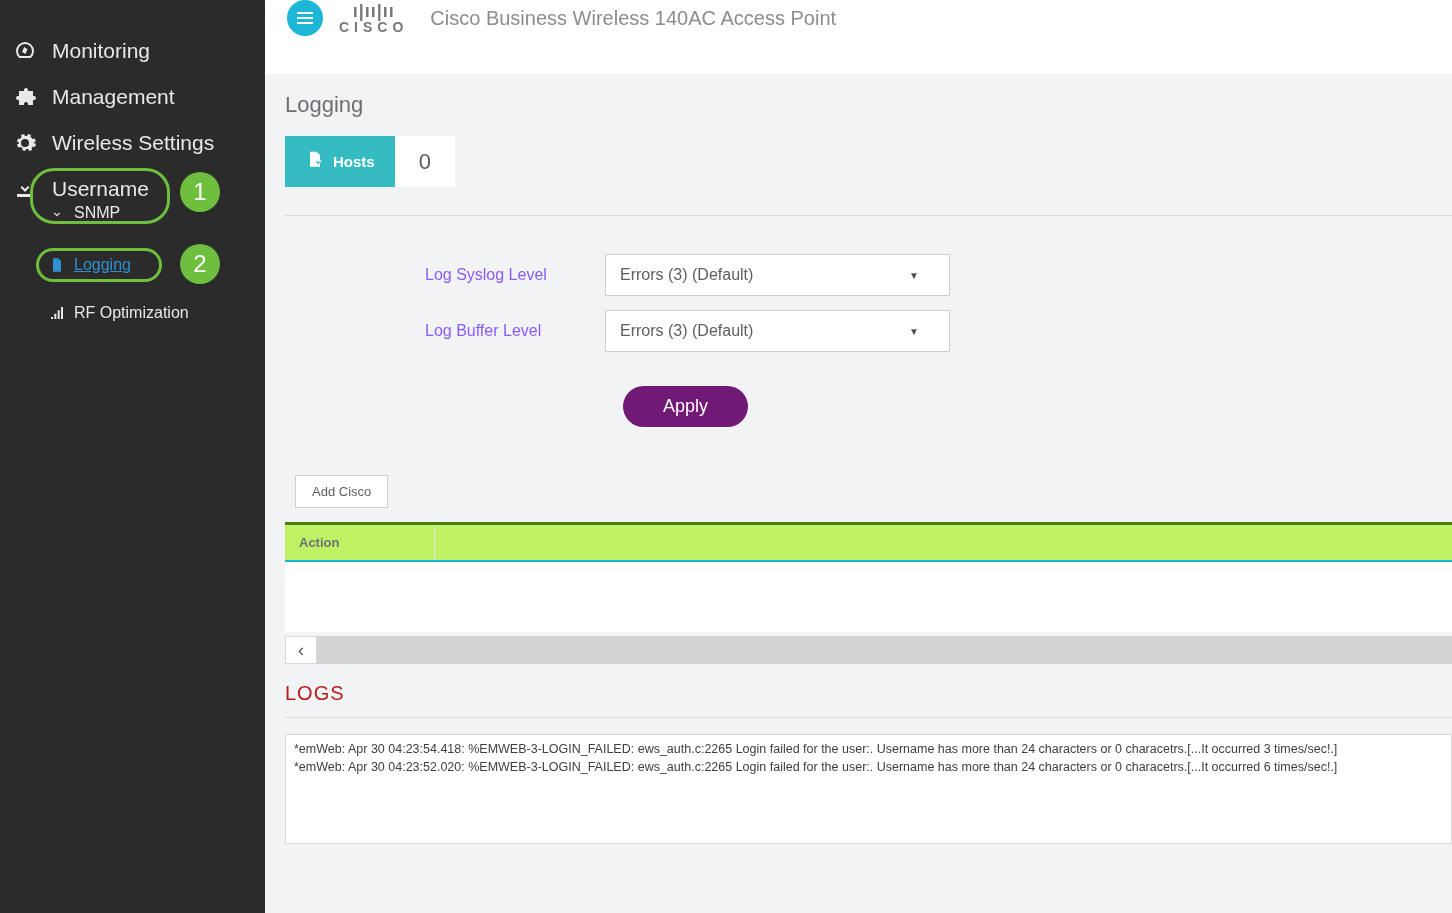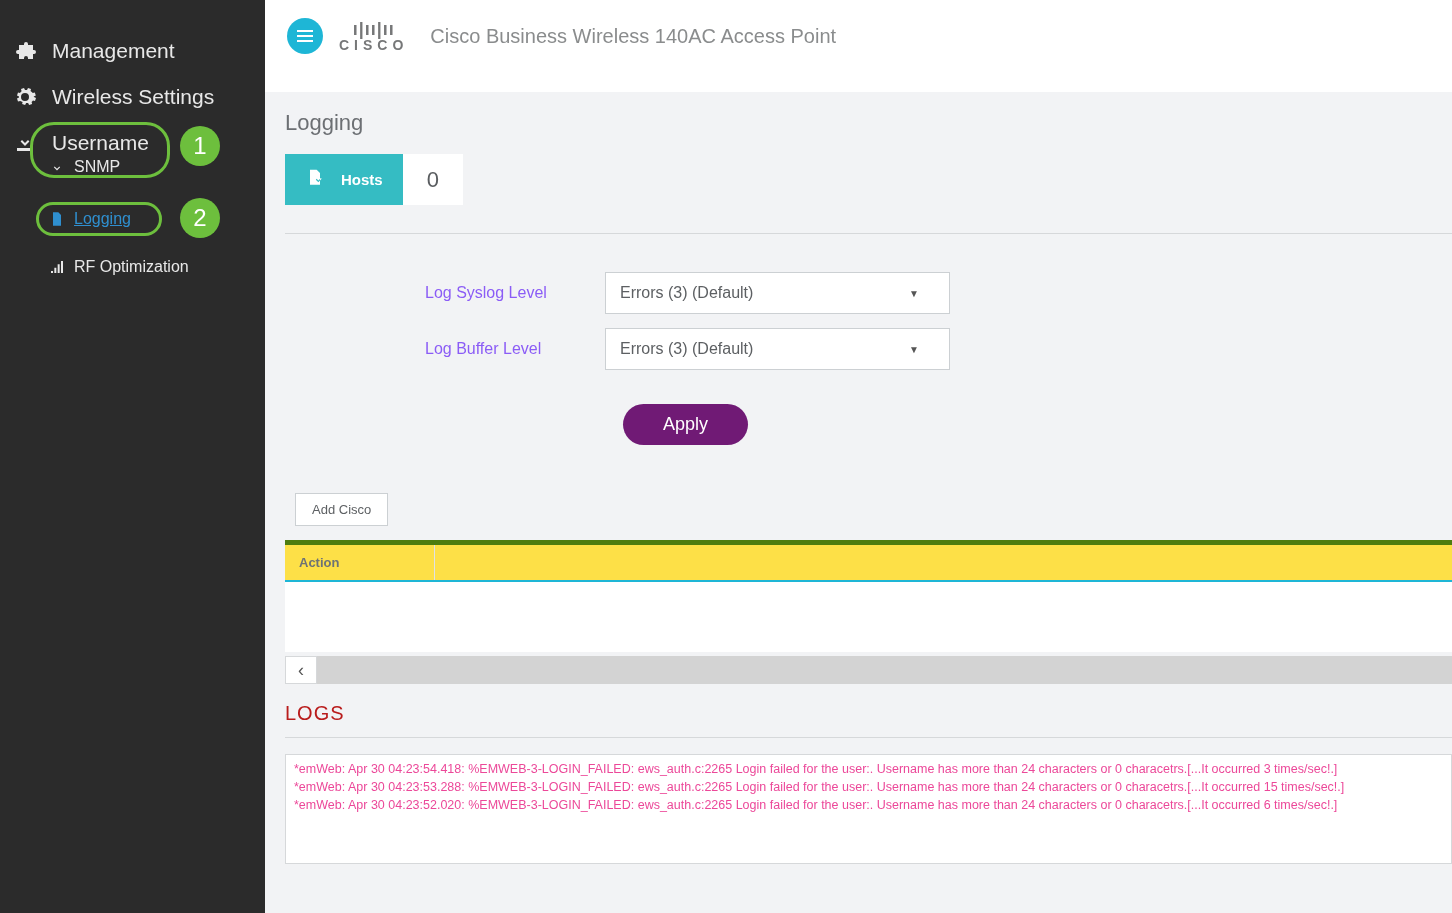--- a/index.html
+++ b/index.html
@@ -75,21 +75,21 @@
     display:flex;
     flex-direction: column;
     height:100%;
   }
 
   .topbar {
     background:#fff;
     display:flex;
     align-items:center;
     gap:16px;
-    padding: 18px 22px 38px 22px;
+    padding: 0 22px 38px 22px;
   }
   .hamburger-btn {
     width:36px; height:36px;
     background:#1eb6d6;
     border-radius:50%;
     display:flex; align-items:center; justify-content:center;
     cursor:pointer;
   }
   .hamburger-btn .bars { width:16px; height:12px; display:flex; flex-direction:column; justify-content:space-between; }
   .hamburger-btn .bars span { display:block; height:2px; background:#fff; }
@@ -110,21 +110,21 @@
     font-size:22px;
     color:#6c6f73;
     font-weight:400;
     margin-bottom:18px;
   }
 
   .hosts-bar { display:flex; align-items:stretch; }
   .hosts-chip {
     background:#35bcc3;
     color:#fff;
-    display:flex; align-items:center; gap:16px;
+    display:flex; align-items:center; gap:8px;
     padding: 14px 20px;
     font-size:15px; font-weight:700;
   }
   .hosts-chip svg { fill:#fff; width:20px; height:20px; }
   .hosts-count {
     background:#fff;
     color:#5a5d60;
     font-size:22px;
     padding: 10px 24px;
     display:flex; align-items:center;
@@ -165,23 +165,23 @@
     background:#fff;
     border:1px solid #ccd0d3;
     color:#5d6063;
     padding:8px 16px;
     font-size:13px;
     cursor:pointer;
   }
   .server-table { margin-top:14px; }
   .server-table-header {
     display:flex;
-    border-top:5px solid #4d7c0f;
+    border-top:3px solid #4d7c0f;
     border-bottom:2px solid #1eb6d6;
-    background:#fde047;
+    background:#bef264;
   }
   .server-table-header .col {
     padding:10px 14px;
     font-size:13px;
     color:#6d7275;
     font-weight:700;
   }
   .col-action { width:150px; border-right:1px solid #e0e2e4; }
   .col-ip { flex:1; }
   .server-table-body { background:#fff; height:70px; }
@@ -194,33 +194,41 @@
   }
   .scroll-track { flex:1; background:#d3d3d3; height:28px; }
 
   .logs-title { margin-top:18px; font-size:20px; color:#b91c1c; letter-spacing:1px; }
   .logs-divider { height:1px; background:#d6d8da; margin:12px 0 16px 0; }
   .logs-box {
     background:#fff;
     border:1px solid #d6d8da;
     padding:6px 8px;
     font-size:12.5px;
-    color:#ec4899;
+    color:#404040;
     line-height:1.35;
     height:110px;
     overflow:hidden;
   }
   .logs-box div { margin-bottom:1px; }
 
 </style>
 </head>
 <body>
 
 <div class="sidebar">
 
+  <div class="nav-item">
+    <span class="icon">
+      <svg viewBox="0 0 24 24" width="24" height="24">
+          <path d="M12 3a9 9 0 00-9 9 9 9 0 003 6.7V19h12v-.3A9 9 0 0021 12a9 9 0 00-9-9zm0 2a7 7 0 017 7c0 1.9-.8 3.6-2 4.9H7a7 7 0 01-2-4.9 7 7 0 017-7zm-.9 3l-2 5 3.4 2 2-5-3.4-2z"></path>
+        </svg>
+    </span>
+    <span>Monitoring</span>
+  </div>
 
   <div class="nav-item">
     <span class="icon">
       <svg viewBox="0 0 24 24" width="24" height="24">
           <path d="M13 3a2 2 0 00-2 2v1H6v5H5a2 2 0 100 4h1v5h5v-1a2 2 0 114 0v1h5v-5h1a2 2 0 100-4h-1V6h-5V5a2 2 0 00-2-2z"></path>
         </svg>
     </span>
     <span>Management</span>
   </div>
 
@@ -340,18 +348,17 @@
           <span>‹</span>
         </div>
         <div class="scroll-track"></div>
       </div>
     </div>
 
     <div class="logs-title">LOGS</div>
     <div class="logs-divider"></div>
     <div class="logs-box">
       <div>*emWeb: Apr 30 04:23:54.418: %EMWEB-3-LOGIN_FAILED: ews_auth.c:2265 Login failed for the user:. Username has more than 24 characters or 0 characetrs.[...It occurred 3 times/sec!.]</div>
-      <div>*emWeb: Apr 30 04:23:53.288: %EMWEB-3-LOGIN_FAILED: ews_auth.c:2265 Login failed for the user:. Username has more than 24 characters or 0 characetrs.[...It occurred 15 times/sec!.]</div>
       <div>*emWeb: Apr 30 04:23:52.020: %EMWEB-3-LOGIN_FAILED: ews_auth.c:2265 Login failed for the user:. Username has more than 24 characters or 0 characetrs.[...It occurred 6 times/sec!.]</div>
     </div>
 
   </div>
 </div>
 
 </body></html>

